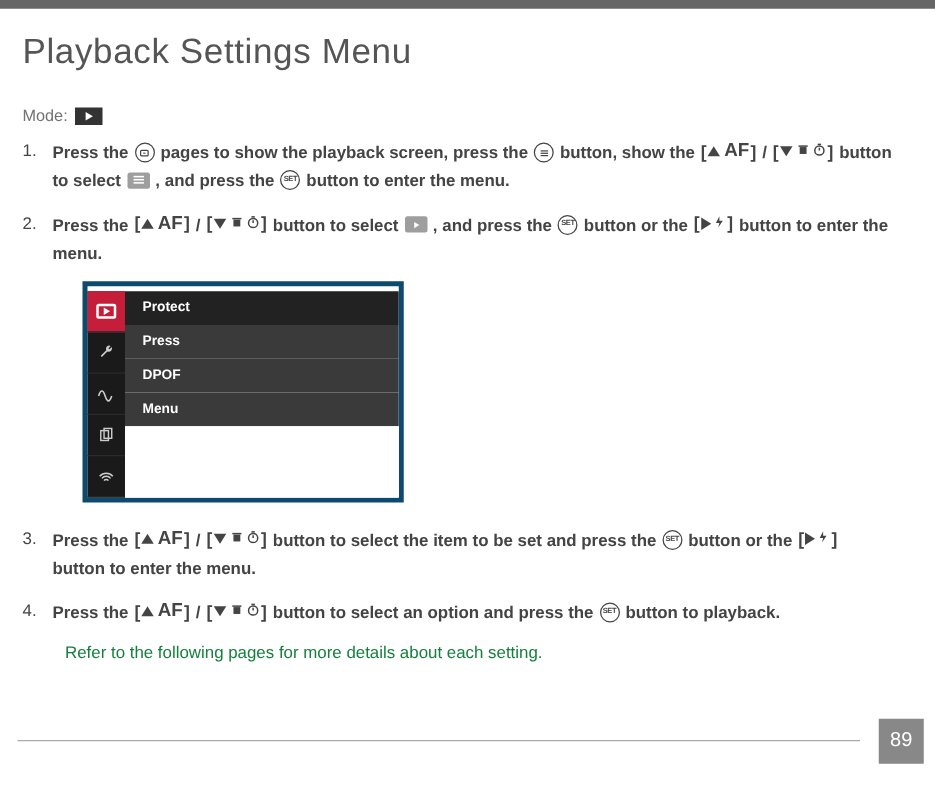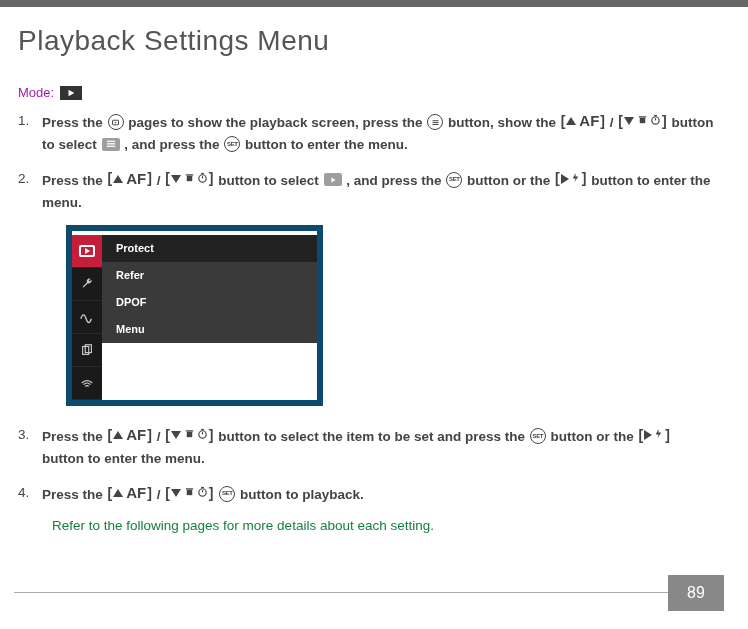--- a/index.html
+++ b/index.html
@@ -25,21 +25,21 @@
     }
     h1 {
       font-size: 28px;
       font-weight: 400;
       color: #555;
       margin-bottom: 28px;
       letter-spacing: 0.5px;
     }
     .mode-row {
       font-size: 13px;
-      color: #a21caf;
+      color: #737373;
       margin-bottom: 10px;
       display: flex;
       align-items: center;
       gap: 6px;
     }
     .mode-icon {
       display: inline-flex;
       align-items: center;
       justify-content: center;
       width: 22px;
@@ -109,21 +109,21 @@
       width: 18px; height: 13px;
       background: #9e9e9e;
       border-radius: 2px;
       display: inline-flex; align-items: center; justify-content: center;
     }
     .rect-icon svg { width: 10px; height: 10px; fill: #fff; }
 
     .ui-screenshot {
       margin: 12px 0 18px 24px;
       width: 257px;
-      border: 6px solid #0c4a6e;
+      border: 4px solid #0c4a6e;
       background: #fff;
       padding-top: 4px;
     }
     .ui-inner {
       display: flex;
       height: 165px;
     }
     .ui-sidebar {
       width: 30px;
       background: #1a1a1a;
@@ -165,22 +165,22 @@
       position: absolute;
       bottom: 36px;
       left: 14px;
       right: 60px;
       height: 1px;
       background: #aaa;
     }
     .page-number {
       position: absolute;
       bottom: 18px;
-      right: 24px;
-      width: 56px;
+      right: 9px;
+      width: 36px;
       height: 36px;
       background: #888;
       color: #fff;
       display: flex;
       align-items: center;
       justify-content: center;
       font-size: 16px;
     }
     .footer-text {
       font-size: 13.5px;
@@ -337,21 +337,21 @@
                 </svg>
             </div>
             <div class="side-cell">
               <svg viewBox="0 0 16 16">
                   <path d="M2 8a8 8 0 0 1 12 0M4 10a5 5 0 0 1 8 0M6 12a2.5 2.5 0 0 1 4 0" fill="none" stroke="#ccc" stroke-width="1.3"></path>
                 </svg>
             </div>
           </div>
           <div class="ui-main">
             <div class="menu-row highlight">Protect</div>
-            <div class="menu-row">Refer</div>
+            <div class="menu-row">Press</div>
             <div class="menu-row">DPOF</div>
             <div class="menu-row">Menu</div>
             <div class="menu-row blank"></div>
           </div>
         </div>
       </div>
     </li>
 
     <li>
       <span>Press the </span>
@@ -412,20 +412,21 @@
                 <rect x="2" y="2.5" width="8" height="1.3"></rect>
               </svg></span>
           <span class="mini-timer"><svg viewBox="0 0 12 12">
                 <circle cx="6" cy="7" r="4" fill="none" stroke="#444" stroke-width="1.3"></circle>
                 <line x1="6" y1="7" x2="6" y2="4.5" stroke="#444" stroke-width="1.3"></line>
                 <rect x="4.5" y="1" width="3" height="1.3"></rect>
               </svg></span>
         </span>
         <span class="bracket">]</span>
       </span>
+      <span> button to select an option and press the </span>
       <span class="inline-icon circ-btn">
           <span class="set-label">SET</span>
         </span>
       <span> button to playback.</span>
     </li>
   </ol>
 
   <div class="footer-text">Refer to the following pages for more details about each setting.</div>
 </div>
 

